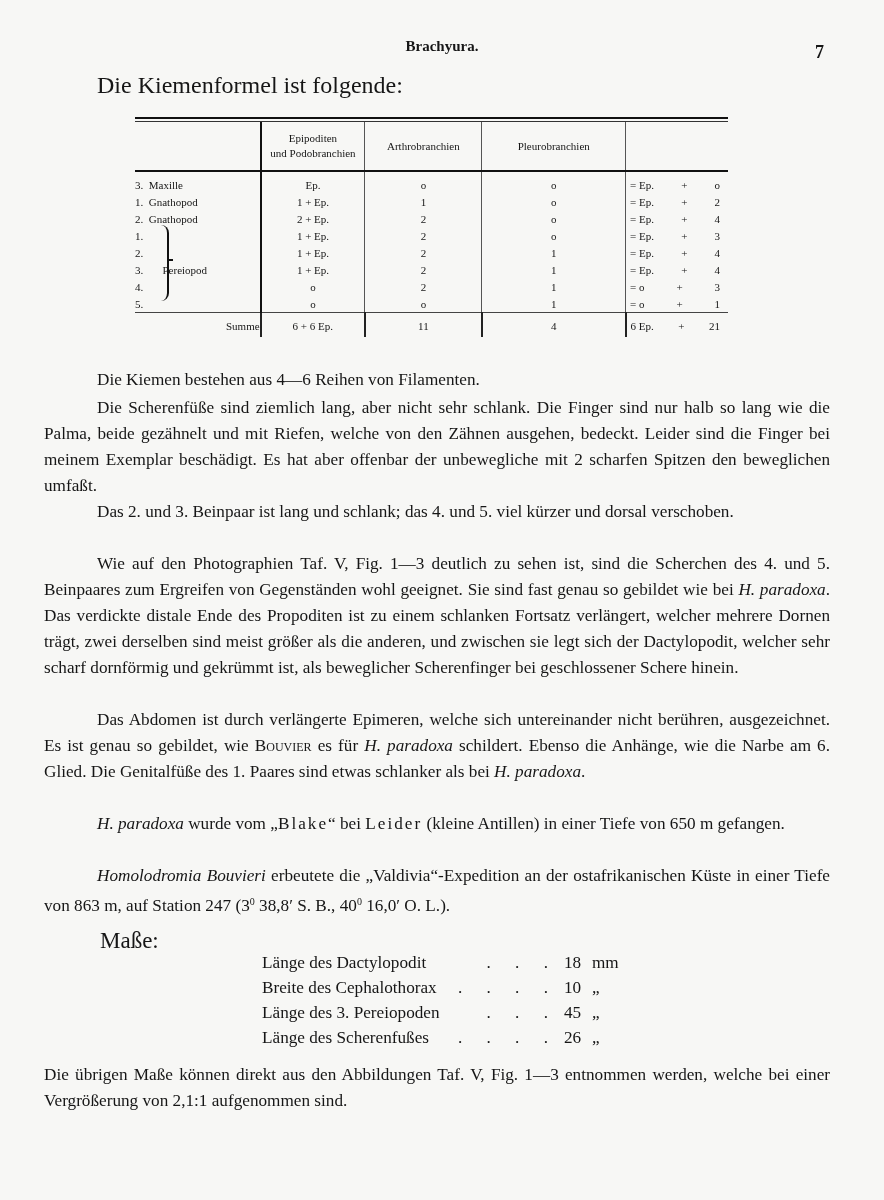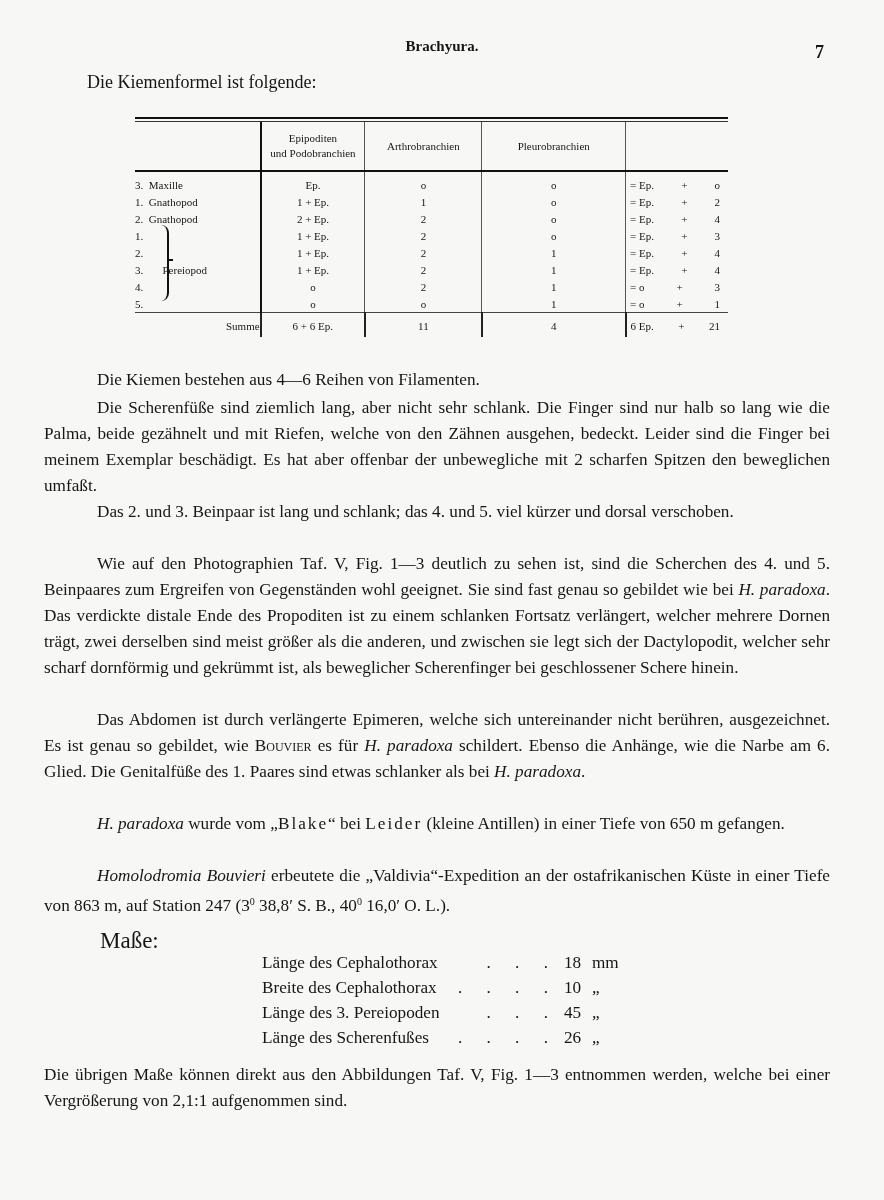--- a/index.html
+++ b/index.html
@@ -13,21 +13,21 @@
   }
   .abs { position: absolute; }
   .running-head {
     left: 0; width: 884px; top: 38px; text-align: center;
     font-size: 15px; font-weight: bold;
   }
   .page-num {
     left: 815px; top: 42px; font-size: 18px; font-weight: bold;
   }
   .intro {
-    left: 87px; top: 72px; font-size: 18px;
+    left: 97px; top: 72px; font-size: 24px;
   }
   
   .kt-wrap { left: 135px; top: 117px; width: 593px; }
   .rule-top { height: 2px; background: #111; margin-bottom: 2px; }
   .rule-top2 { height: 1px; background: #333; }
   table.kt {
     border-collapse: collapse; width: 593px; font-size: 11px;
   }
   table.kt td { padding: 0; height: 17px; vertical-align: middle; }
   table.kt thead td {
@@ -244,21 +244,21 @@
 </div>
 
 <div class="abs para" style="top:863px;">
   <span class="ind"></span><i>Homolodromia Bouvieri</i><span> erbeutete die „Valdivia“-Expedition an der ostafrikanischen Küste in einer Tiefe von 863 m, auf Station 247 (3</span><sup>0</sup><span> 38,8′ S. B., 40</span><sup>0</sup><span> 16,0′ O. L.).</span>
 </div>
 
 <div class="abs masse-title">Maße:</div>
 <div class="abs mtable">
   <div class="mrow">
     <div class="mlabel">
-        <span>Länge des Cephalothorax</span>
+        <span>Länge des Dactylopodit</span>
         <span class="dots">. . .</span>
       </div>
     <span class="mval">18</span>
       <span class="munit">mm</span>
   </div>
   <div class="mrow">
     <div class="mlabel">
         <span>Breite des Cephalothorax</span>
         <span class="dots">. . . .</span>
       </div>

